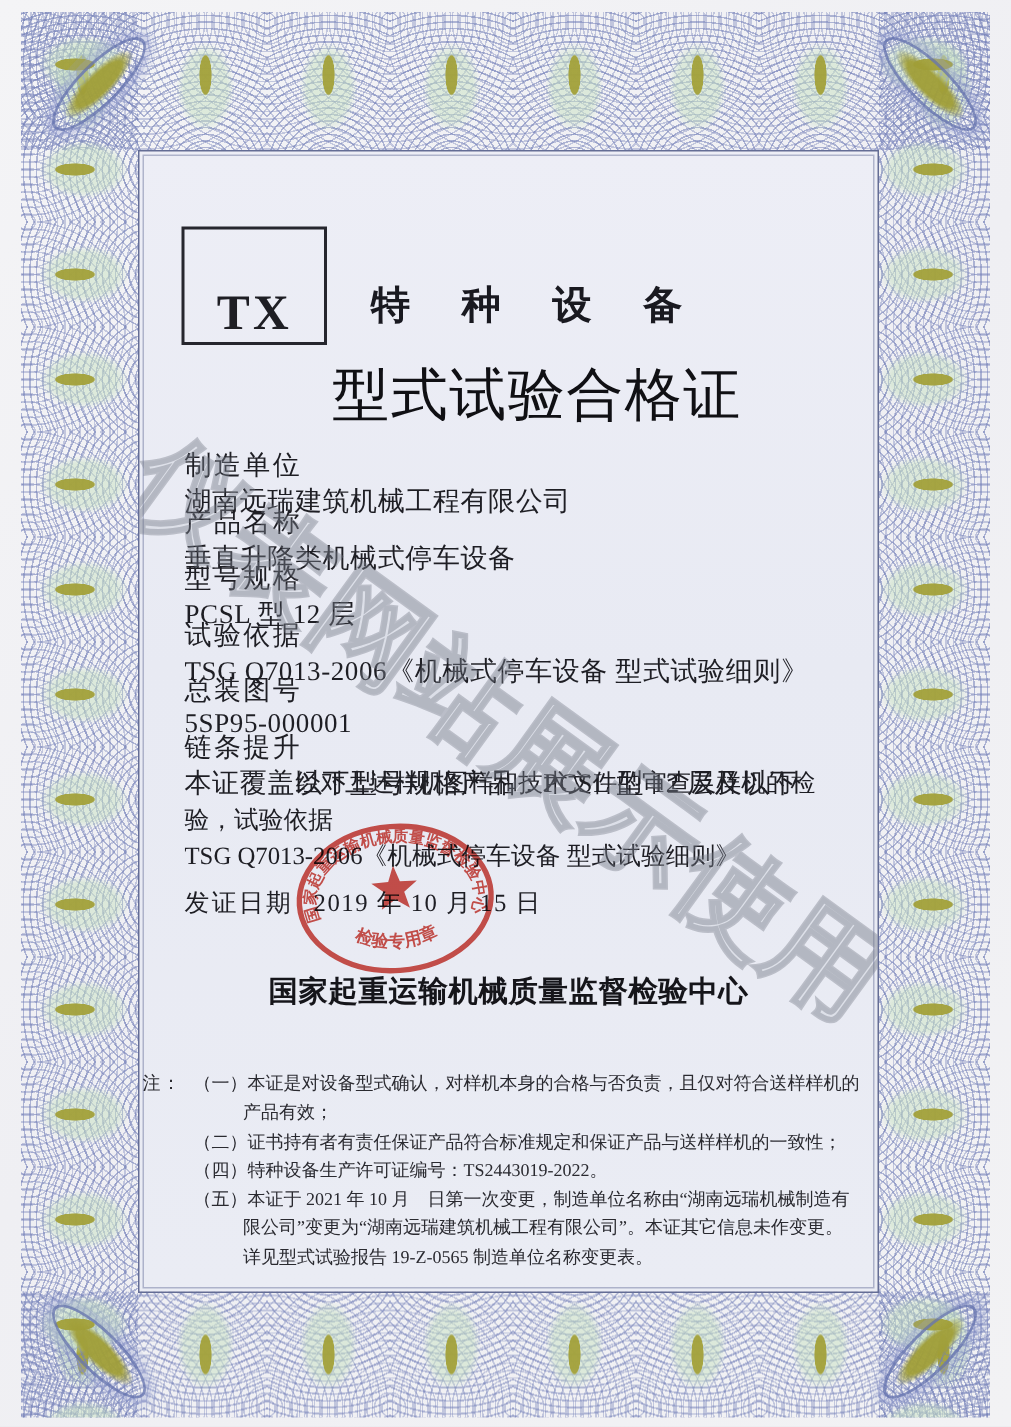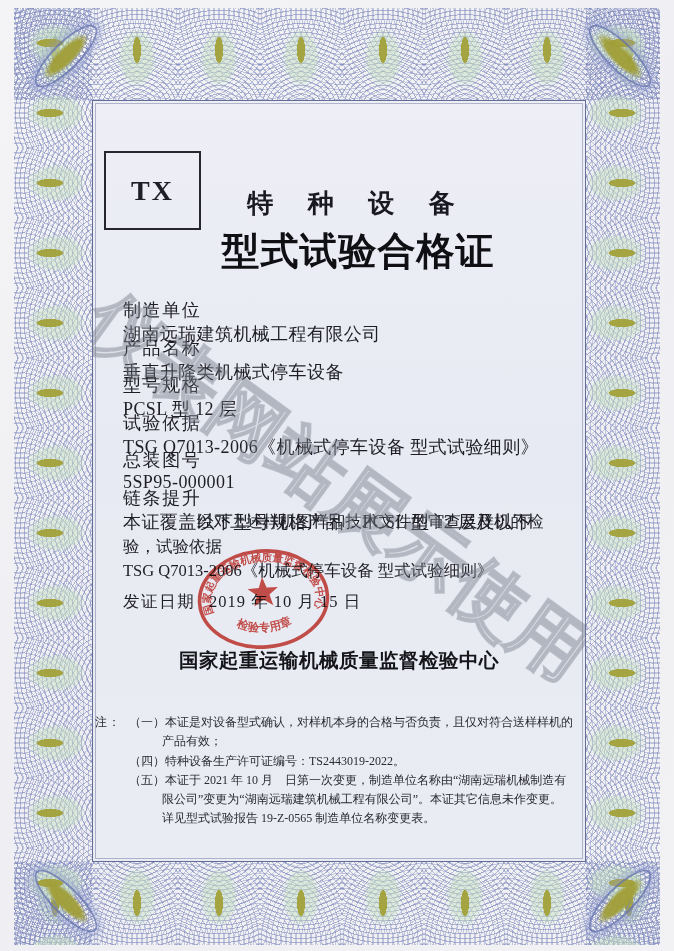--- a/index.html
+++ b/index.html
@@ -63,25 +63,25 @@
   }
   .panel::before{content:"";position:absolute;inset:2px;border:1px solid rgba(100,109,150,.45);pointer-events:none;}
   
   .watermark{
     position:absolute;left:24px;top:180px;white-space:nowrap;z-index:6;
     font-size:74px;line-height:74px;letter-spacing:1px;font-weight:bold;
     color:rgba(120,124,138,.10);-webkit-text-stroke:2px rgba(118,122,136,.40);
     transform:rotate(36deg);transform-origin:0 0;pointer-events:none;
   }
   
-  .tx-box{position:absolute;left:11px;top:50px;width:93px;height:75px;border:2px solid #26262e;
-    display:flex;align-items:center;justify-content:center;font-size:28px;font-weight:bold;letter-spacing:2px;}
+  .tx-box{position:absolute;left:28px;top:50px;width:93px;height:75px;border:2px solid #26262e;
+    display:flex;align-items:flex-end;justify-content:center;font-size:33px;font-weight:bold;letter-spacing:2px;}
   .titles{position:absolute;left:0;top:40px;width:100%;text-align:center;padding-left:38px;box-sizing:border-box;}
   .title-top{font-size:26px;letter-spacing:14px;font-weight:600;color:#191920;margin-top:45px;}
-  .title-main{margin-top:5px;font-size:38px;font-weight:bold;letter-spacing:1px;color:#101014;text-align:center;}
+  .title-main{margin-top:17px;font-size:38px;font-weight:normal;letter-spacing:1px;color:#101014;text-align:center;}
   .cert-no{position:absolute;left:0;top:146px;width:100%;text-align:center;font-size:16px;letter-spacing:1px;color:#23232a;}
   
   .fields{position:absolute;left:30px;top:197px;right:10px;}
   .field-row{display:flex;height:37.6px;align-items:flex-start;font-size:18px;flex-direction:column;}
   .field-label{width:86px;letter-spacing:1.6px;flex:none;}
   .field-value{letter-spacing:.4px;}
   
   .statement{position:absolute;left:30px;top:409px;width:445px;font-size:16.5px;line-height:24.5px;}
   .statement .ln1{text-indent:74px;}
   
@@ -184,19 +184,20 @@
         <textPath href="#sealBottomArc" startOffset="1" textLength="57" lengthAdjust="spacingAndGlyphs">检验专用章</textPath>
       </text>
     </svg>
 
     <div class="issuer">国家起重运输机械质量监督检验中心</div>
 
     <div class="notes">
       <div class="notes-label">注：</div>
       <div class="notes-body">
         <div class="note-item">（一）本证是对设备型式确认，对样机本身的合格与否负责，且仅对符合送样样机的产品有效；</div>
+        <div class="note-item">（二）证书持有者有责任保证产品符合标准规定和保证产品与送样样机的一致性；</div>
         <div class="note-item">（四）特种设备生产许可证编号：TS2443019-2022。</div>
         <div class="note-item">（五）本证于 2021 年 10 月　日第一次变更，制造单位名称由“湖南远瑞机械制造有限公司”变更为“湖南远瑞建筑机械工程有限公司”。本证其它信息未作变更。详见型式试验报告 19-Z-0565 制造单位名称变更表。</div>
       </div>
     </div>
 
   </div>
 </div>
 
 </body></html>

